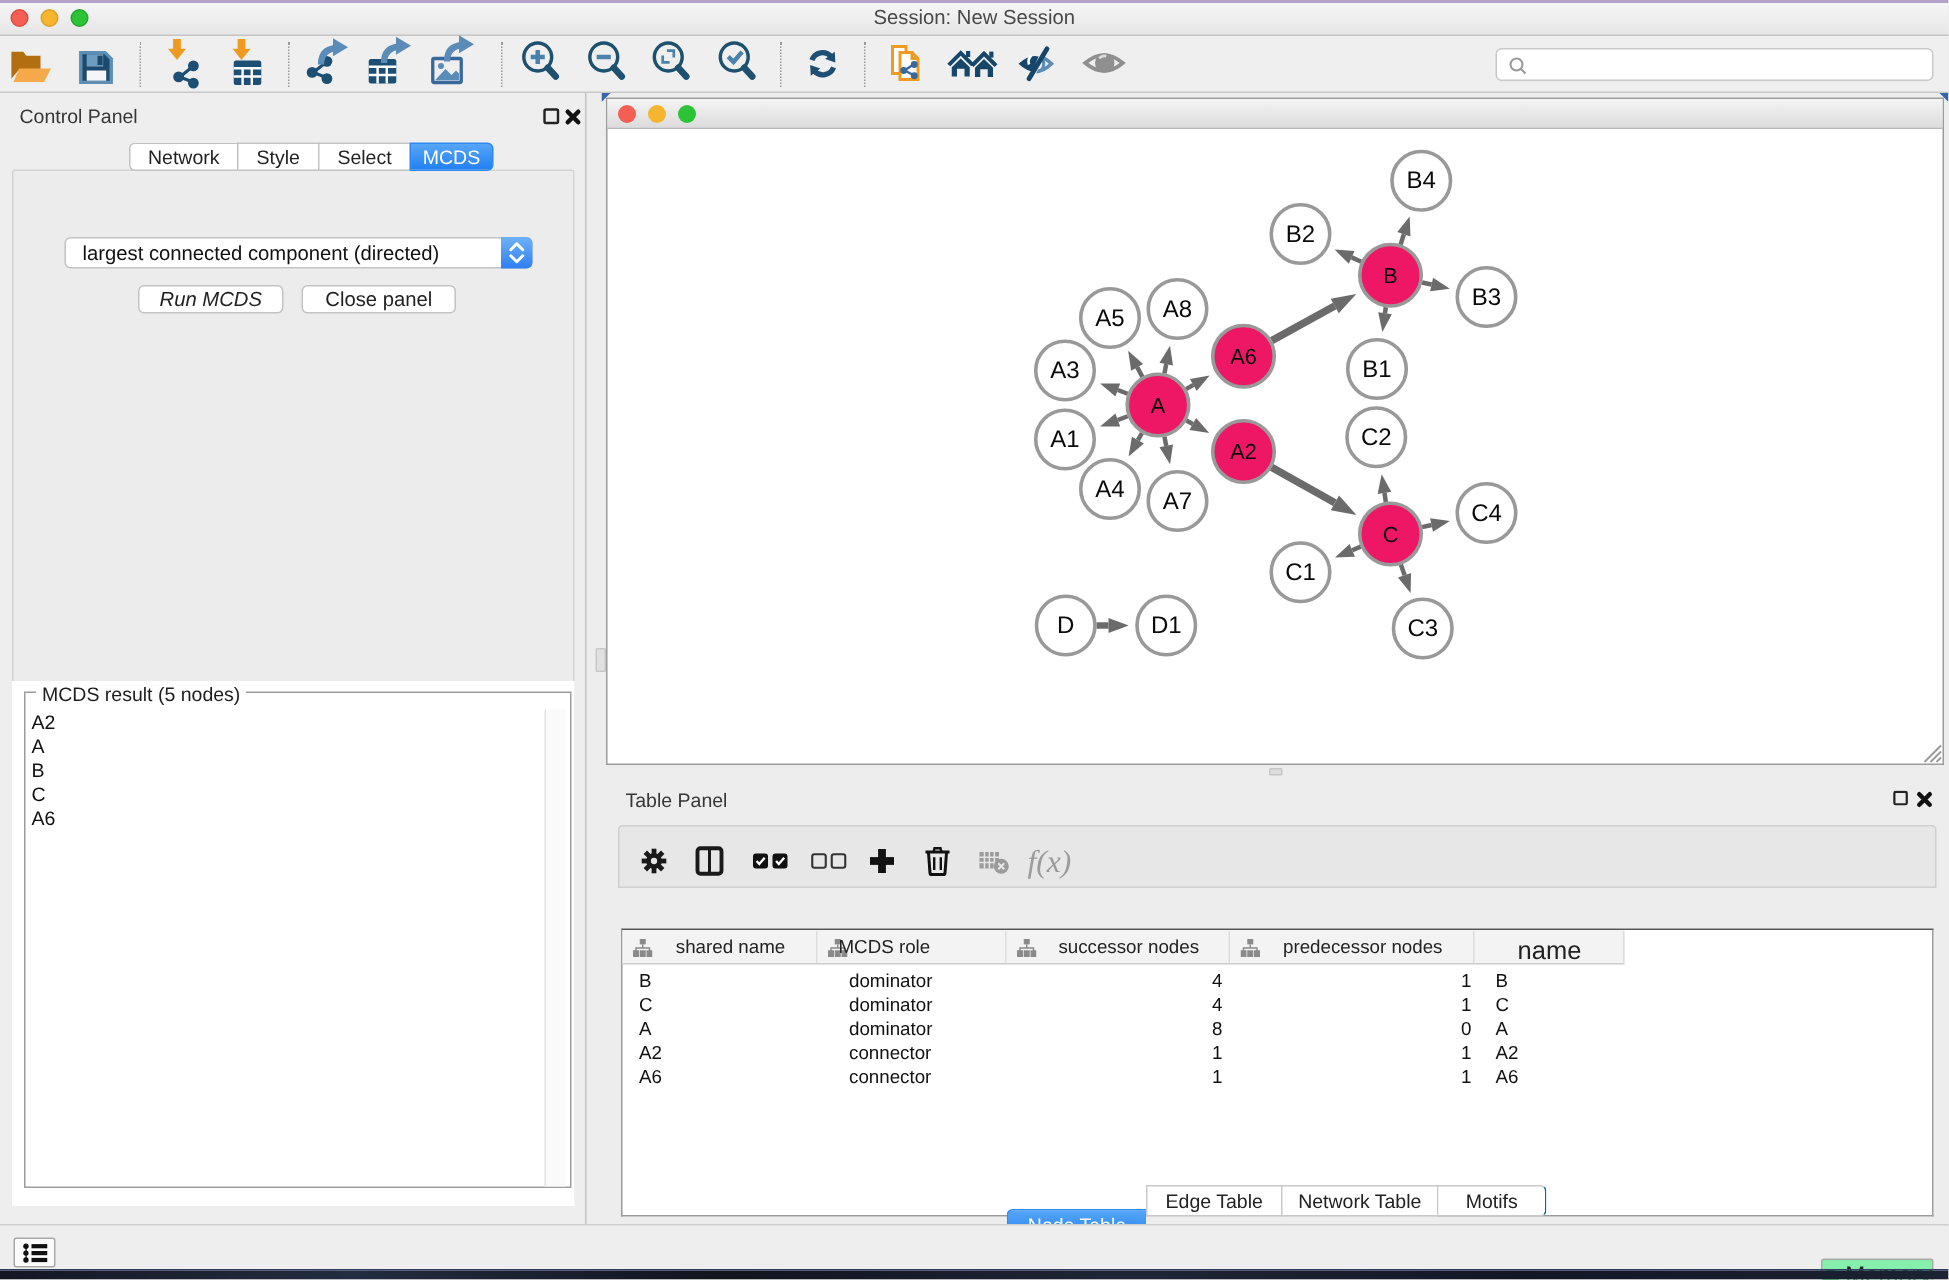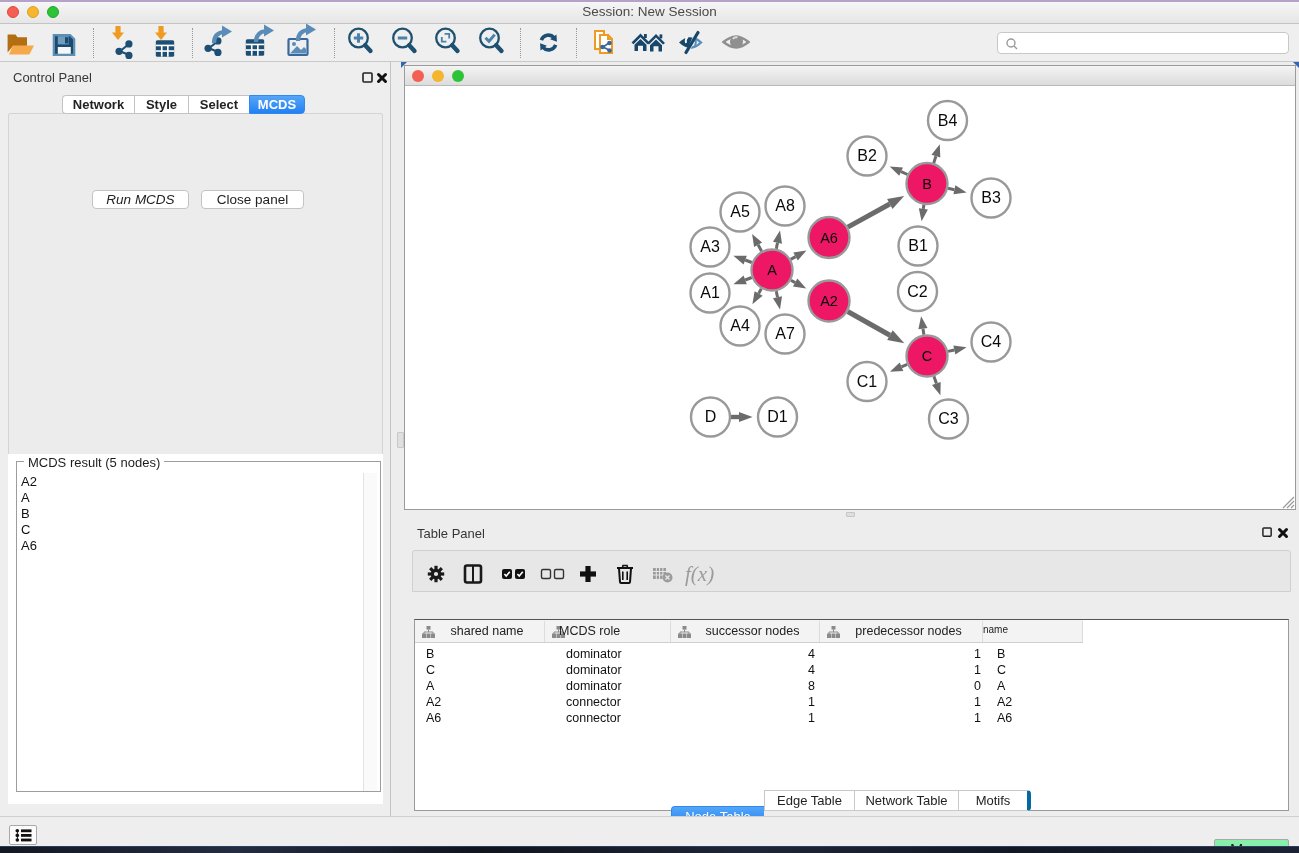--- a/index.html
+++ b/index.html
@@ -22,21 +22,21 @@
 #toolbar { left:0; top:24px; width:1299px; height:38px; background:#efefef; border-bottom:1px solid #c9c9c9; }
 .tsep { top:4px; width:0; height:30px; border-left:1px dotted #9a9a9a; }
 #searchbox { left:997px; top:8px; width:292px; height:22px; background:#fff; border:1px solid #c8c8c8; border-radius:4px; }
 
 
 #cpanel { left:0; top:62px; width:391px; height:754px; background:#eeeeee; border-right:1px solid #c4c4c4; }
 #cp-title { left:13px; top:8px; font-size:13px; color:#363636; }
 #cp-body { left:8px; top:51px; width:375px; height:690px; background:#ececec; border:1px solid #d4d4d4; border-radius:2px; }
 
 
-#cp-tabs { left:62px; top:33px; height:19px; display:flex; z-index:5;font-weight:bold; }
+#cp-tabs { left:86px; top:33px; height:19px; display:flex; z-index:5; }
 .seg { height:19px; font-size:13px; color:#222; background:#fff; border:1px solid #c3c3c3; border-right:none; display:flex; align-items:center; justify-content:center; }
 .seg:first-child { border-radius:4px 0 0 4px; }
 .seg:last-child { border-radius:0 4px 4px 0; border-right:1px solid #c3c3c3; }
 .seg.on { background:linear-gradient(#56a6f7,#2280f2); color:#fff; border-color:#2e8af2; }
 
 #opt-label { left:0px; top:74px; width:391px; text-align:center; font-size:13px; color:#222; }
 #dropdown { left:43px; top:96px; width:312px; height:21px; background:#fff; border:1px solid #c3c3c3; border-radius:4px; font-size:13.5px; color:#111; line-height:19px; padding-left:11px; }
 #dd-btn { right:-1px; top:-1px; width:21px; height:21px; background:linear-gradient(#6db2f8,#2e7ef0); border-radius:0 4px 4px 0; }
 .btn { background:#fff; border:1px solid #c3c3c3; border-radius:4px; font-size:13.5px; color:#222; text-align:center; line-height:17px; height:19px; }
 #btn-run { left:92px; top:128px; width:97px;font-style:italic; }
@@ -60,21 +60,21 @@
 #tp-title { left:25px; top:464px; font-size:13px; color:#363636; }
 #tp-toolbar { left:20px; top:488px; width:879px; height:42px; background:#e7e7e7; border:1px solid #d0d0d0; border-radius:3px 3px 0 0; }
 #tp-table { left:22px; top:557px; width:875px; height:192px; background:#fff; border:1px solid #9a9a9a; border-top-color:#555;padding-left:41px; }
 .trow { position:absolute; font-size:12.5px; color:#111; height:16px; line-height:16px; }
 .num { text-align:right; }
 
 
 #bt-tabs { left:279px; top:728px; height:21px; display:flex; }
 .bseg { height:21px; font-size:13px; color:#222; background:#fff; border:1px solid #c9c9c9; border-right:none; display:flex; align-items:center; justify-content:center; }
 .bseg:first-child { border-radius:4px 0 0 4px; }
-.bseg:last-child { border-radius:0 4px 4px 0; border-right:4px solid #0369a1; }
+.bseg:last-child { border-radius:0 4px 4px 0; border-right:1px solid #0369a1; }
 .bseg.on { background:linear-gradient(#56a6f7,#2280f2); color:#fff; border-color:#2e8af2;margin-top:16px; }
 
 
 #statusbar { left:0; top:816px; width:1299px; height:30px; background:#eeeeee; border-top:1px solid #cfcfcf; }
 #sb-btn { left:9px; top:8px; width:28px; height:20px; background:#fbfbfb; border:1px solid #a9a9a9; border-radius:2px; }
 #mem-btn { left:1214px; top:6px; width:75px; height:23px; background:#86efac; border:1px solid #a9a9a9; border-radius:2px; font-size:16px; color:#222; line-height:21px; text-align:center;margin-top:16px; }
 #desktop { left:0; top:846px; width:1299px; height:7px; background:linear-gradient(90deg,#131722,#232c40 18%,#10141d 37%,#1e2536 58%,#121724 78%,#1b2233); border-top:1px solid #2e3d5c; }
 </style>
 </head>
 <body>
@@ -258,20 +258,28 @@
     </svg>
   <svg class="abs" style="left:376px; top:10px" width="12" height="12" viewBox="0 0 12 12">
       <path d="M2.5 2.5 L9.5 9.5 M9.5 2.5 L2.5 9.5" stroke="#111" stroke-width="3" stroke-linecap="round"></path>
     </svg>
   <div class="abs" id="cp-body"></div>
   <div class="abs" id="cp-tabs">
     <div class="seg" style="width:72px">Network</div>
       <div class="seg" style="width:54px">Style</div>
       <div class="seg" style="width:61px">Select</div>
       <div class="seg on" style="width:56px">MCDS</div>
+  </div>
+  <div class="abs" id="dropdown">largest connected component (directed)
+    <div class="abs" id="dd-btn">
+      <svg width="21" height="21" viewBox="0 0 21 21">
+          <path d="M6.5 8.5 L10.5 4.5 L14.5 8.5" fill="none" stroke="#fff" stroke-width="2" stroke-linecap="round" stroke-linejoin="round"></path>
+          <path d="M6.5 12.5 L10.5 16.5 L14.5 12.5" fill="none" stroke="#fff" stroke-width="2" stroke-linecap="round" stroke-linejoin="round"></path>
+        </svg>
+    </div>
   </div>
   <div class="abs btn" id="btn-run">Run MCDS</div>
   <div class="abs btn" id="btn-close">Close panel</div>
 
   <div class="abs" id="result-wrap"></div>
   <div class="abs" id="result-box">
       <div class="abs" id="rscroll"></div>
     </div>
   <div class="abs" id="result-label">MCDS result (5 nodes)</div>
   <div class="abs ritem" style="top:412px">A2</div>
@@ -474,21 +482,21 @@
 <div class="abs" style="left:567px;top:1px;width:1px;height:21px;background:#dcdcdc;"></div>
 <svg class="abs" style="left:412px;top:6px" width="13" height="12" viewBox="0 0 13 12">
         <rect x="4.5" y="0" width="4" height="3.6" fill="#8a8a8a"></rect>
         <path d="M6.5 3.6 V6 M2 8 V6 H11 V8" stroke="#8a8a8a" stroke-width="1" fill="none"></path>
         <rect x="0" y="7.5" width="4" height="4.5" fill="#8a8a8a"></rect>
         <rect x="4.5" y="7.5" width="4" height="4.5" fill="#8a8a8a"></rect>
         <rect x="9" y="7.5" width="4" height="4.5" fill="#8a8a8a"></rect>
       </svg>
 <div class="abs" style="left:419px;top:4px;width:149px;text-align:center;font-size:12.5px;color:#222;">predecessor nodes</div>
 <div class="abs" style="left:667px;top:1px;width:1px;height:21px;background:#dcdcdc;"></div>
-<div class="abs" style="left:568px;top:4px;width:100px;text-align:left;font-size:10px;color:#222;">name</div>
+<div class="abs" style="left:568px;top:4px;width:100px;text-align:center;font-size:17px;color:#222;">name</div>
 <div class="trow" style="left:11px;top:26px;">B</div>
 <div class="trow" style="left:151px;top:26px;">dominator</div>
 <div class="trow num" style="left:300px;top:26px;width:100px;">4</div>
 <div class="trow num" style="left:460px;top:26px;width:106px;">1</div>
 <div class="trow" style="left:582px;top:26px;">B</div>
 <div class="trow" style="left:11px;top:42px;">C</div>
 <div class="trow" style="left:151px;top:42px;">dominator</div>
 <div class="trow num" style="left:300px;top:42px;width:100px;">4</div>
 <div class="trow num" style="left:460px;top:42px;width:106px;">1</div>
 <div class="trow" style="left:582px;top:42px;">C</div>

